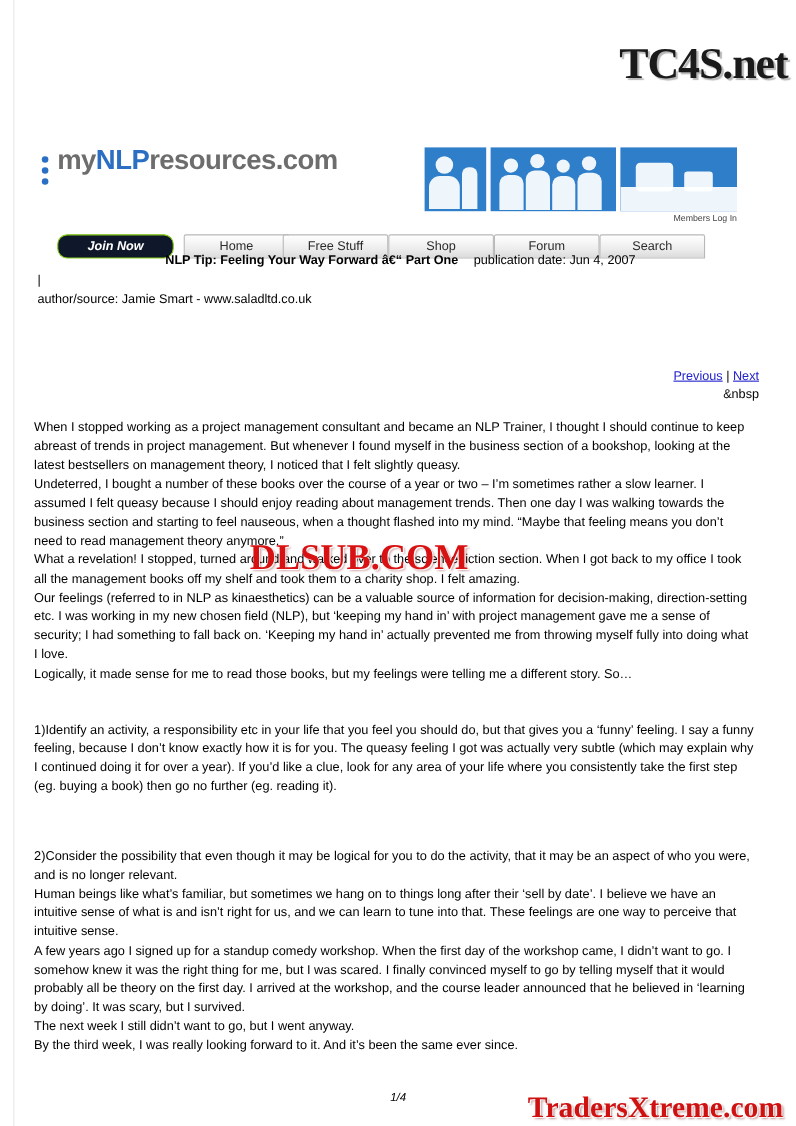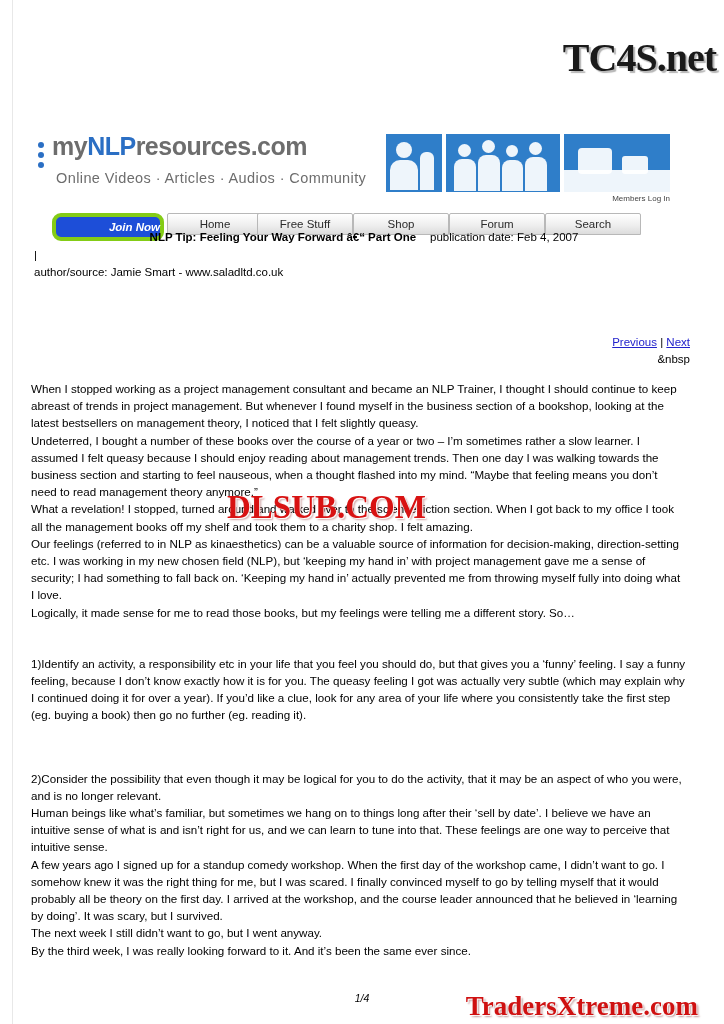--- a/index.html
+++ b/index.html
@@ -123,27 +123,26 @@
     height: 20px;
     line-height: 20px;
     text-align: center;
     font-size: 11.5px;
     color: #2b2b2b;
     border: 1px solid #b8b8b8;
     border-radius: 2px 2px 0 0;
     background: linear-gradient(to bottom, #ffffff 0%, #ededed 60%, #dcdcdc 100%);
   }
   .nav-btn.join {
-    background: #1d4ed8;
+    background: #0f172a;
     color: #ffffff;
     font-weight: bold;
     font-style: italic;
-    border: 4px solid #84cc16;
+    border: 1px solid #84cc16;
     border-radius: 9px;
-    text-align: right;
   }
   
   .title-line {
     position: absolute;
     top: 231px;
     left: 34px;
     width: 660px;
     font-size: 11.5px;
     font-weight: bold;
     text-align: center;
@@ -211,21 +210,21 @@
     bottom: 20px;
     left: 0;
     width: 724px;
     text-align: center;
     font-size: 10.5px;
     font-style: italic;
   }
   .bottom-watermark {
     position: absolute;
     bottom: 2px;
-    right: 26px;
+    right: 12px;
     font-family: "Liberation Serif", serif;
     font-weight: bold;
     font-size: 27px;
     color: #cf1111;
     text-shadow: 1px 1px 0 rgba(255,255,255,0.85), 2px 2px 2px rgba(100,0,0,0.4);
     white-space: nowrap;
     text-align: center;
   }
   .page-border-left {
     position: absolute;
@@ -246,21 +245,20 @@
 
     <div class="logo-block">
       <div class="logo-dots">
         <span></span>
           <span></span>
           <span></span>
       </div>
       <div class="logo-main">
         <span class="gray">my</span><span class="blue">NLP</span><span class="gray">resources</span><span class="gray">.com</span>
       </div>
-      <div class="logo-sub">Online Videos · Articles · Audios · Community</div>
     </div>
 
     <div class="photo p1">
       <div class="ph-shape" style="left:10px;top:8px;width:16px;height:16px;border-radius:50%;"></div>
       <div class="ph-shape" style="left:4px;top:26px;width:28px;height:30px;border-radius:10px 10px 0 0;"></div>
       <div class="ph-shape" style="left:34px;top:18px;width:14px;height:38px;border-radius:6px 6px 0 0;"></div>
     </div>
     <div class="photo p2">
       <div class="ph-shape" style="left:12px;top:10px;width:13px;height:13px;border-radius:50%;"></div>
       <div class="ph-shape" style="left:8px;top:25px;width:22px;height:32px;border-radius:8px 8px 0 0;"></div>
@@ -283,21 +281,21 @@
   <div class="navbar">
     <div class="nav-btn join" style="left:0px;width:104px;">Join Now</div>
     <div class="nav-btn" style="left:115px;width:94px;">Home</div>
     <div class="nav-btn" style="left:205px;width:94px;">Free Stuff</div>
     <div class="nav-btn" style="left:301px;width:94px;">Shop</div>
     <div class="nav-btn" style="left:397px;width:94px;">Forum</div>
     <div class="nav-btn" style="left:493px;width:94px;">Search</div>
   </div>
 
   <div class="title-line">
-    <span>NLP Tip: Feeling Your Way Forward â€“ Part One</span><span class="pubdate">publication date: Feb 4, 2007</span>
+    <span>NLP Tip: Feeling Your Way Forward â€“ Part One</span><span class="pubdate">publication date: Jun 4, 2007</span>
   </div>
   <div class="pipe-line">|</div>
   <div class="author-line">author/source: Jamie Smart - www.saladltd.co.uk</div>
 
   <div class="navlinks">
     <a href="#">Previous</a><span> | </span><a href="#">Next</a>
   </div>
   <div class="nbsp-line">&amp;nbsp</div>
 
   <div class="body-text">

